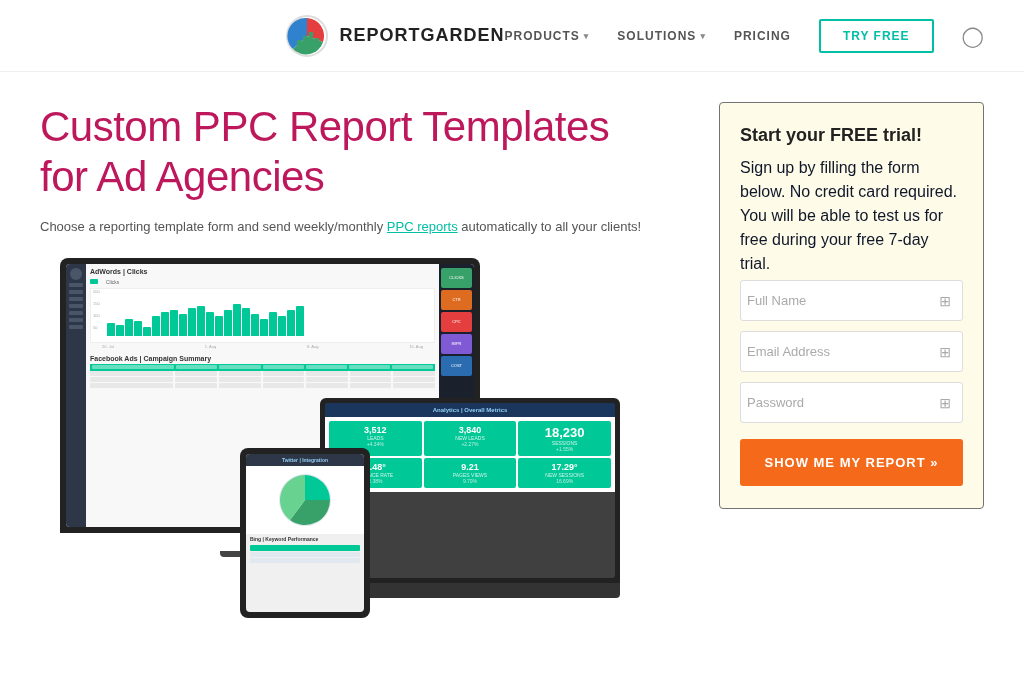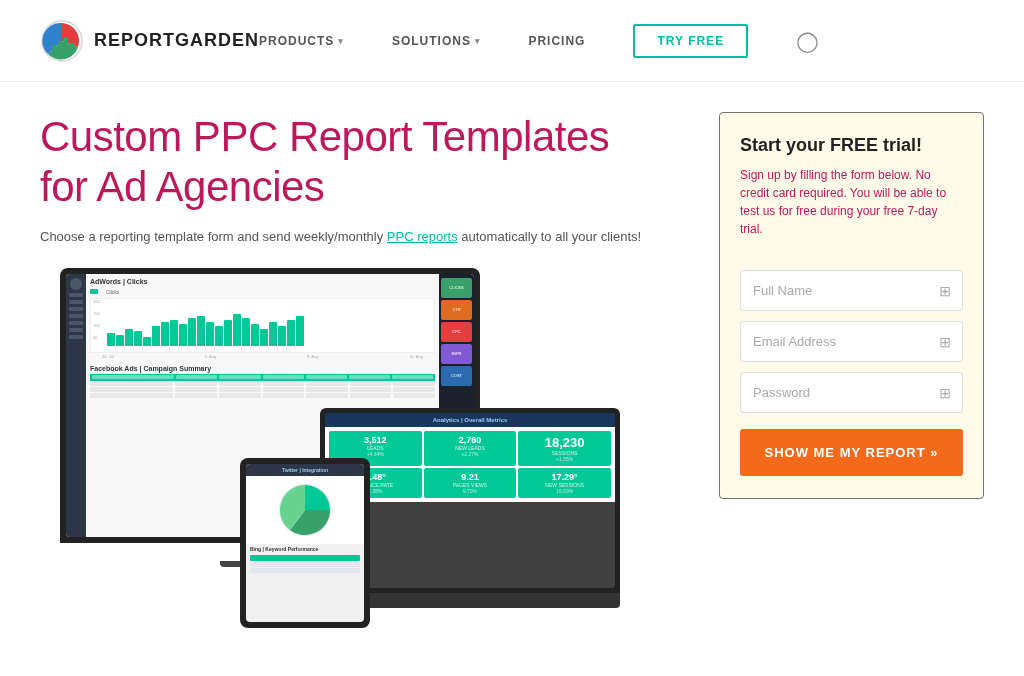--- a/index.html
+++ b/index.html
@@ -2,44 +2,44 @@
 <html><head>
   <meta charset="utf-8">
   <style>
     * { margin: 0; padding: 0; box-sizing: border-box; }
     body { font-family: 'Helvetica Neue', Arial, sans-serif; background: #fff; color: #333; width: 1024px; height: 676px; overflow: hidden; }
 
     
     nav {
       display: flex;
       align-items: center;
-      justify-content: flex-start;
+      justify-content: flex-end;
       padding: 0 40px;
-      height: 82px;
+      height: 72px;
       border-bottom: 1px solid #eee;
     }
     .logo-area {
       display: flex;
       align-items: center;
       gap: 10px;
     }
     .logo-icon {
       width: 44px;
       height: 44px;
     }
     .logo-text {
       font-size: 18px;
       font-weight: 700;
       letter-spacing: 1px;
       color: #222;
     }
     .nav-links {
       display: flex;
       align-items: center;
-      gap: 48px;
+      gap: 28px;
     }
     .nav-link {
       font-size: 12px;
       font-weight: 600;
       letter-spacing: 1px;
       text-transform: uppercase;
       color: #555;
       cursor: pointer;
       display: flex;
       align-items: center;
@@ -234,32 +234,32 @@
       border-radius: 4px;
       padding: 22px 20px;
     }
     .signup-title {
       font-size: 18px;
       font-weight: 700;
       color: #222;
       margin-bottom: 10px;
     }
     .signup-desc {
-      font-size: 12px;
-      color: #be185d;
+      font-size: 16px;
+      color: #0f172a;
       line-height: 1.5;
-      margin-bottom: 32px;
+      margin-bottom: 4px;
     }
     .form-field {
       position: relative;
       margin-bottom: 10px;
     }
     .form-input {
       width: 100%;
-      padding: 12px 12px;
+      padding: 12px 6px;
       border: 1px solid #ddd;
       border-radius: 3px;
       font-size: 13px;
       color: #999;
       background: #fff;
       outline: none;
     }
     .form-input::placeholder {
       color: #aaa;
     }
@@ -515,21 +515,21 @@
         <div class="laptop-screen-frame">
           <div class="laptop-screen">
             <div style="background:#1a365d;padding:4px;font-size:6px;color:#90cdf4;font-weight:700;text-align:center;">Analytics | Overall Metrics</div>
             <div style="display:grid;grid-template-columns:1fr 1fr 1fr;gap:2px;padding:4px;background:#fff;">
               <div style="background:#00c896;border-radius:2px;padding:4px;text-align:center;">
                 <div style="font-size:9px;font-weight:700;color:#fff;">3,512</div>
                 <div style="font-size:5px;color:rgba(255,255,255,0.8);">LEADS</div>
                 <div style="font-size:5px;color:rgba(255,255,255,0.7);">+4.34%</div>
               </div>
               <div style="background:#00c896;border-radius:2px;padding:4px;text-align:center;">
-                <div style="font-size:9px;font-weight:700;color:#fff;">2,760</div>
+                <div style="font-size:9px;font-weight:700;color:#fff;">3,840</div>
                 <div style="font-size:5px;color:rgba(255,255,255,0.8);">NEW LEADS</div>
                 <div style="font-size:5px;color:rgba(255,255,255,0.7);">+2.27%</div>
               </div>
               <div style="background:#00c896;border-radius:2px;padding:4px;text-align:center;">
                 <div style="font-size:13px;font-weight:700;color:#fff;">18,230</div>
                 <div style="font-size:5px;color:rgba(255,255,255,0.8);">SESSIONS</div>
                 <div style="font-size:5px;color:rgba(255,255,255,0.7);">+1.55%</div>
               </div>
               <div style="background:#00c896;border-radius:2px;padding:4px;text-align:center;">
                 <div style="font-size:9px;font-weight:700;color:#fff;">2.48°</div>

